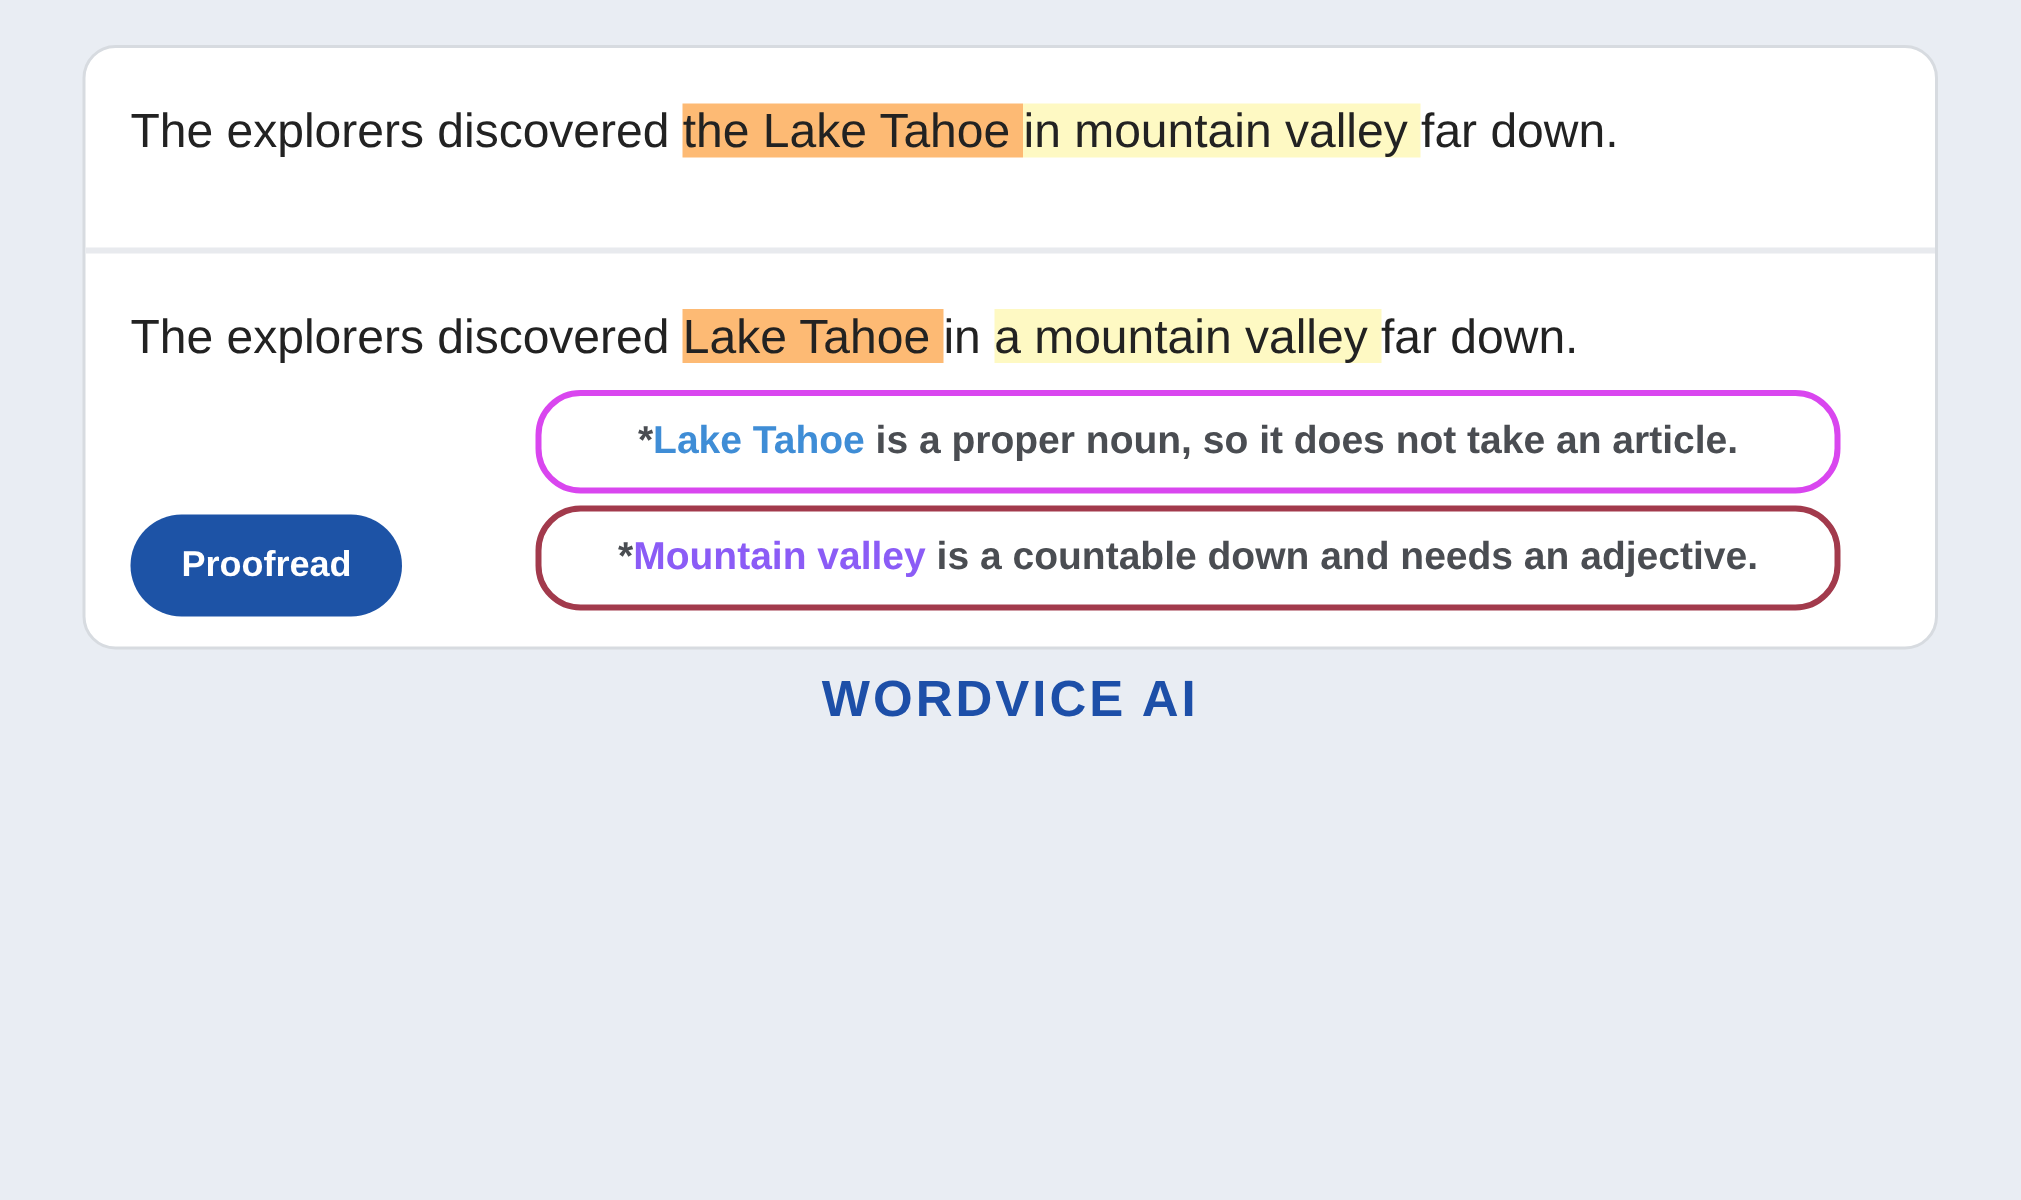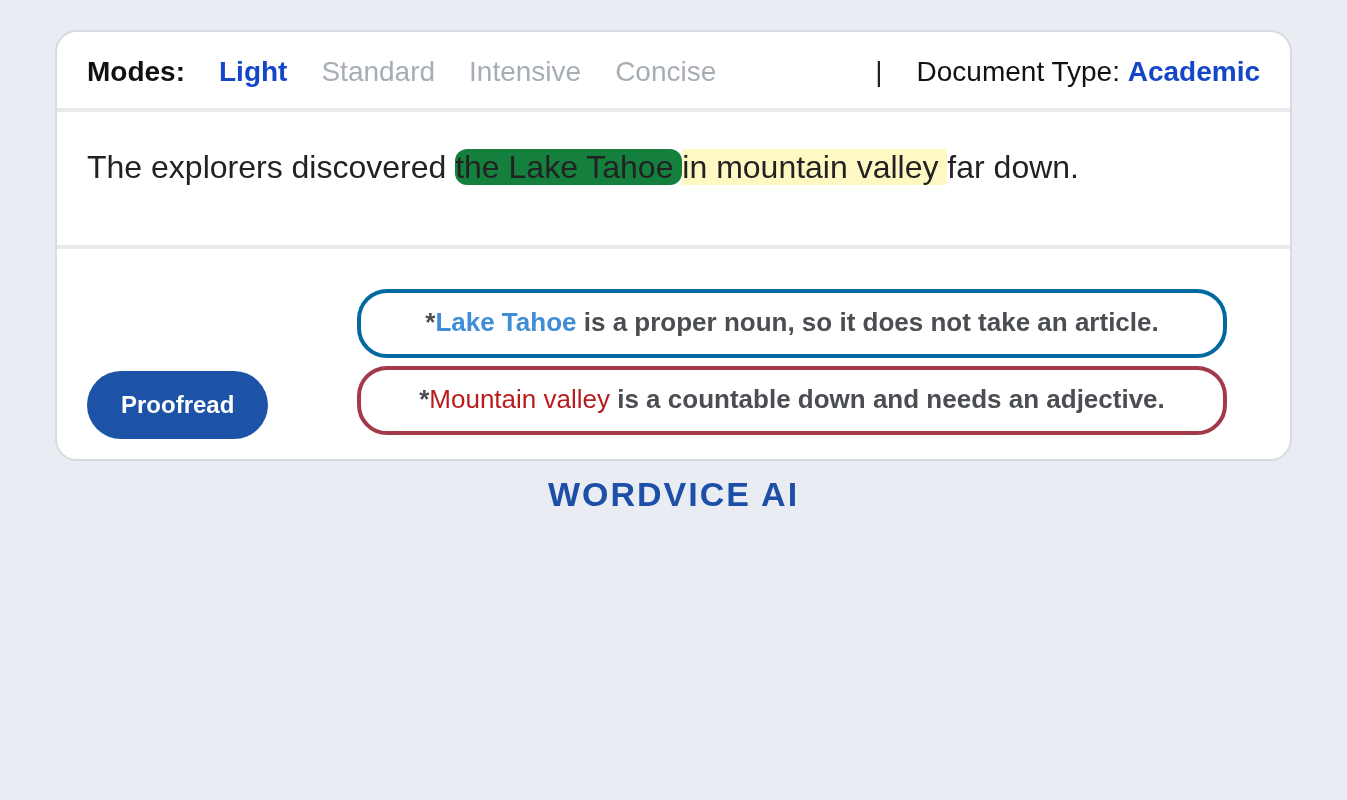--- a/index.html
+++ b/index.html
@@ -37,45 +37,45 @@
     font-size: 32px;
     line-height: 1.6;
     color: #222;
     border-bottom: 4px solid #e8eaee;
   }
   .text-panel.bottom {
     border-bottom: none;
     padding-bottom: 24px;
     position: relative;
   }
-  .hl-blue { background: #15803d; border-radius: 12px; }
+  .hl-blue { background: #fdba74; }
   .hl-pink { background: #fef9c3; }
 
   .callouts {
     margin-left: 270px;
     margin-top: 10px;
     width: 870px;
     display: flex;
     flex-direction: column;
     gap: 8px;
   }
   .callout {
     border-radius: 30px;
     padding: 12px 30px 14px 30px;
     font-size: 26px;
     font-weight: 600;
     color: #4a4d52;
     text-align: center;
     line-height: 1.35;
     background: #fff;
   }
-  .callout.blue { border: 4px solid #0369a1; }
+  .callout.blue { border: 4px solid #d946ef; }
   .callout.red  { border: 4px solid #a23a4c; }
   .callout .term-blue { color: #3f8dd6; font-weight: 700; }
-  .callout .term-red  { color: #b91c1c; font-weight: 400; }
+  .callout .term-red  { color: #8b5cf6; font-weight: 700; }
 
   .proofread-btn {
     position: absolute;
     left: 30px;
     bottom: 20px;
     background: #1d53a6;
     color: #fff;
     font-size: 24px;
     font-weight: 700;
     border: none;
@@ -92,39 +92,29 @@
     color: #1d4fa8;
     font-weight: 700;
     font-family: "Arial Narrow", Arial, sans-serif;
   }
 </style>
 </head>
 <body>
 
 <div class="card">
 
-  <div class="modes-bar">
-    <span class="modes-label">Modes:</span>
-    <span class="mode active">Light</span>
-    <span class="mode">Standard</span>
-    <span class="mode">Intensive</span>
-    <span class="mode">Concise</span>
-    <div class="right-group">
-      <span class="pipe">|</span>
-      <span>
-        <span class="doc-type-label">Document Type: </span><span class="doc-type-value">Academic</span>
-      </span>
-    </div>
-  </div>
 
   <div class="text-panel">
     <span>The explorers discovered </span><span class="hl-blue">the Lake Tahoe </span><span class="hl-pink">in mountain valley </span><span>far down.</span>
   </div>
 
   <div class="text-panel bottom">
+    <div>
+      <span>The explorers discovered </span><span class="hl-blue">Lake Tahoe </span><span>in </span><span class="hl-pink">a mountain valley </span><span>far down.</span>
+    </div>
 
     <div class="callouts">
       <div class="callout blue">
         <span>*</span><span class="term-blue">Lake Tahoe</span><span> is a proper noun, so it does not take an article.</span>
       </div>
       <div class="callout red">
         <span>*</span><span class="term-red">Mountain valley</span><span> is a countable down and needs an adjective.</span>
       </div>
     </div>
 

